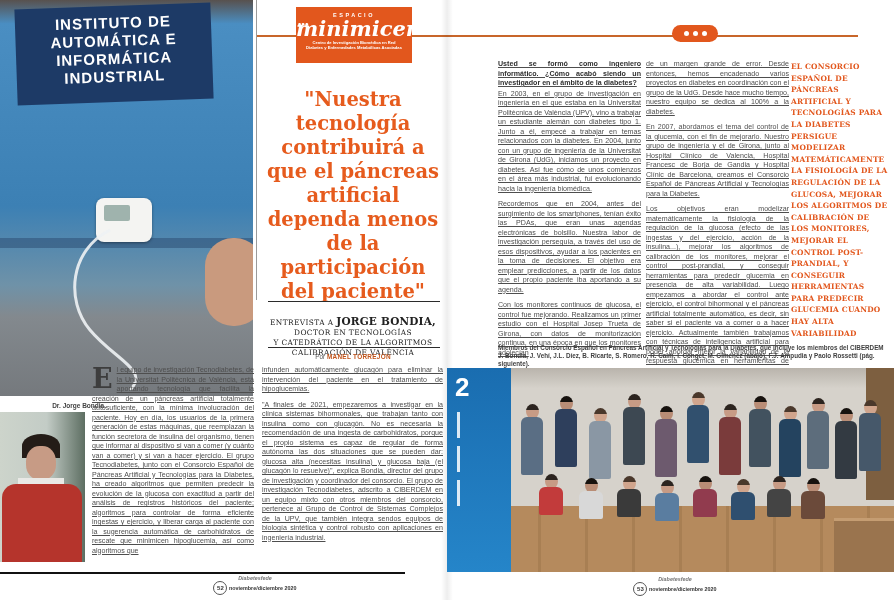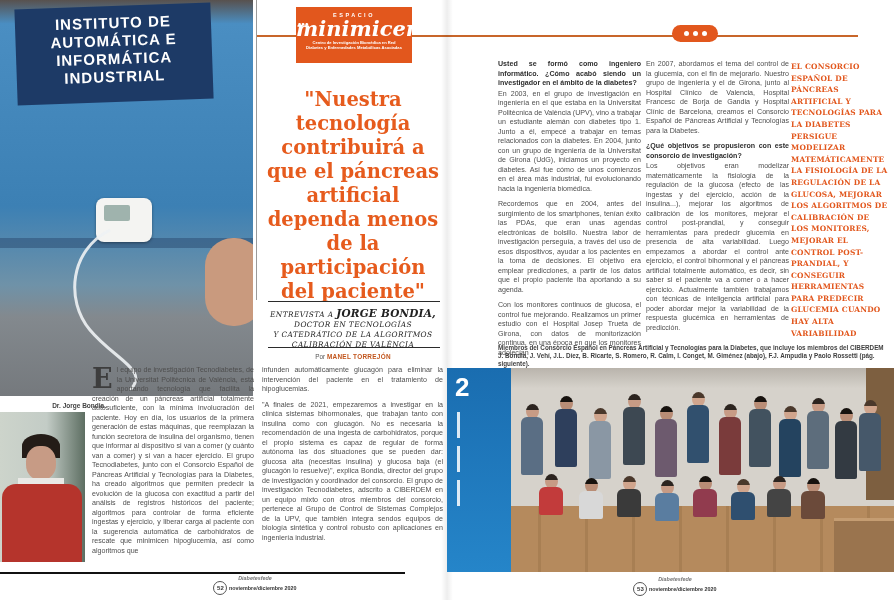--- a/index.html
+++ b/index.html
@@ -1,20 +1,20 @@
 <!DOCTYPE html>
 <html><head>
 <meta charset="utf-8">
 <style>
   html,body{margin:0;padding:0;background:#e9e9e9;}
   #spread{position:relative;width:894px;height:600px;background:#ffffff;overflow:hidden;
           font-family:"Liberation Sans",sans-serif;}
   .abs{position:absolute;}
   
-  .bodycol{font-size:7.1px;line-height:9.5px;color:#4e4e4e;text-align:justify;}
+  .bodycol{font-size:7.1px;line-height:9.5px;color:#4e4e4e;text-align:justify;text-decoration:underline;}
   .bodycol p{margin:0 0 6px 0;}
   .bodycol p.q{font-weight:bold;color:#2e2e2e;margin-bottom:1px;}
   .dropcap{float:left;font-family:"DejaVu Serif",serif;font-weight:bold;font-size:27px;
            line-height:23px;color:#3d3d3d;margin:1px 4px 0 0;}
   
   .vrule{width:1px;background:#9b9b9b;}
   .orangeline{background:#c8662a;height:2px;}
   .logo-box{background:#e2571d;color:#fff;text-align:center;padding-top:5px;box-sizing:border-box;}
   .logo-kicker{font-size:5.5px;letter-spacing:2.5px;font-weight:bold;}
   .logo-word{font-family:"DejaVu Serif",serif;font-style:italic;font-weight:bold;
@@ -120,21 +120,21 @@
 
   <div class="abs dots-badge" style="left:672px;top:25px;width:46px;height:17px;">
     <i></i>
       <i></i>
       <i></i>
   </div>
 
   <div class="abs pullquote" style="left:262px;top:88px;width:182px;">"Nuestra tecnología contribuirá a que el páncreas artificial dependa menos de la participación del paciente"</div>
 
   <div class="abs thinrule" style="left:268px;top:301px;width:172px;"></div>
-  <div class="abs credits" style="left:258px;top:308px;width:190px;font-style:italic;">
+  <div class="abs credits" style="left:258px;top:316px;width:190px;">
     <span>ENTREVISTA A </span><span class="credits-name">JORGE BONDIA,</span><br>
     <span>DOCTOR EN TECNOLOGÍAS</span><br>
     <span>Y CATEDRÁTICO DE LA ALGORITMOS</span><br>
     <span>CALIBRACIÓN DE VALÈNCIA</span>
   </div>
   <div class="abs thinrule" style="left:268px;top:347px;width:172px;"></div>
   <div class="abs byline" style="left:262px;top:353px;width:182px;">
     <span>Por </span><b>MANEL TORREJÓN</b>
   </div>
 
@@ -154,22 +154,22 @@
   <div class="abs gutter" style="left:441px;top:0;width:12px;height:600px;"></div>
 
   <div class="abs bodycol" style="left:498px;top:60px;width:143px;height:282px;">
     <p class="q">Usted se formó como ingeniero informático. ¿Cómo acabó siendo un investigador en el ámbito de la diabetes?</p>
     <p class="a">En 2003, en el grupo de investigación en ingeniería en el que estaba en la Universitat Politècnica de València (UPV), vino a trabajar un estudiante alemán con diabetes tipo 1. Junto a él, empecé a trabajar en temas relacionados con la diabetes. En 2004, junto con un grupo de ingeniería de la Universitat de Girona (UdG), iniciamos un proyecto en diabetes. Así fue cómo de unos comienzos en el área más industrial, fui evolucionando hacia la ingeniería biomédica.</p>
     <p class="a">Recordemos que en 2004, antes del surgimiento de los smartphones, tenían éxito las PDAs, que eran unas agendas electrónicas de bolsillo. Nuestra labor de investigación perseguía, a través del uso de esos dispositivos, ayudar a los pacientes en la toma de decisiones. El objetivo era emplear predicciones, a partir de los datos que el propio paciente iba aportando a su agenda.</p>
     <p class="a">Con los monitores continuos de glucosa, el control fue mejorando. Realizamos un primer estudio con el Hospital Josep Trueta de Girona, con datos de monitorización continua, en una época en que los monitores adolecían</p>
   </div>
 
   <div class="abs bodycol" style="left:646px;top:60px;width:143px;height:282px;">
+    <p class="a">de un margen grande de error. Desde entonces, hemos encadenado varios proyectos en diabetes en coordinación con el grupo de la UdG. Desde hace mucho tiempo, nuestro equipo se dedica al 100% a la diabetes.</p>
     <p class="a">En 2007, abordamos el tema del control de la glucemia, con el fin de mejorarlo. Nuestro grupo de ingeniería y el de Girona, junto al Hospital Clínico de Valencia, Hospital Francesc de Borja de Gandia y Hospital Clínic de Barcelona, creamos el Consorcio Español de Páncreas Artificial y Tecnologías para la Diabetes.</p>
-    <p class="q">¿Qué objetivos se propusieron con este consorcio de investigación?</p>
     <p class="a">Los objetivos eran modelizar matemáticamente la fisiología de la regulación de la glucosa (efecto de las ingestas y del ejercicio, acción de la insulina...), mejorar los algoritmos de calibración de los monitores, mejorar el control post-prandial, y conseguir herramientas para predecir glucemia en presencia de alta variabilidad. Luego empezamos a abordar el control ante ejercicio, el control bihormonal y el páncreas artificial totalmente automático, es decir, sin saber si el paciente va a comer o a hacer ejercicio. Actualmente también trabajamos con técnicas de inteligencia artificial para poder abordar mejor la variabilidad de la respuesta glucémica en herramientas de predicción.</p>
   </div>
 
   <div class="abs sidebar" style="left:791px;top:61px;width:97px;">EL CONSORCIO ESPAÑOL DE PÁNCREAS ARTIFICIAL Y TECNOLOGÍAS PARA LA DIABETES PERSIGUE MODELIZAR MATEMÁTICAMENTE LA FISIOLOGÍA DE LA REGULACIÓN DE LA GLUCOSA, MEJORAR LOS ALGORITMOS DE CALIBRACIÓN DE LOS MONITORES, MEJORAR EL CONTROL POST-PRANDIAL, Y CONSEGUIR HERRAMIENTAS PARA PREDECIR GLUCEMIA CUANDO HAY ALTA VARIABILIDAD</div>
 
   <div class="abs caption" style="left:498px;top:344px;width:392px;">Miembros del Consorcio Español en Páncreas Artificial y Tecnologías para la Diabetes, que incluye los miembros del CIBERDEM J. Bondia, J. Vehí, J.L. Díez, B. Ricarte, S. Romero, R. Calm, I. Conget, M. Giménez (abajo), F.J. Ampudia y Paolo Rossetti (pág. siguiente).</div>
 
   <div class="abs group-photo" style="left:447px;top:368px;width:447px;height:204px;">
     <div class="gp-floor"></div>
     <div class="gp-door"></div>

